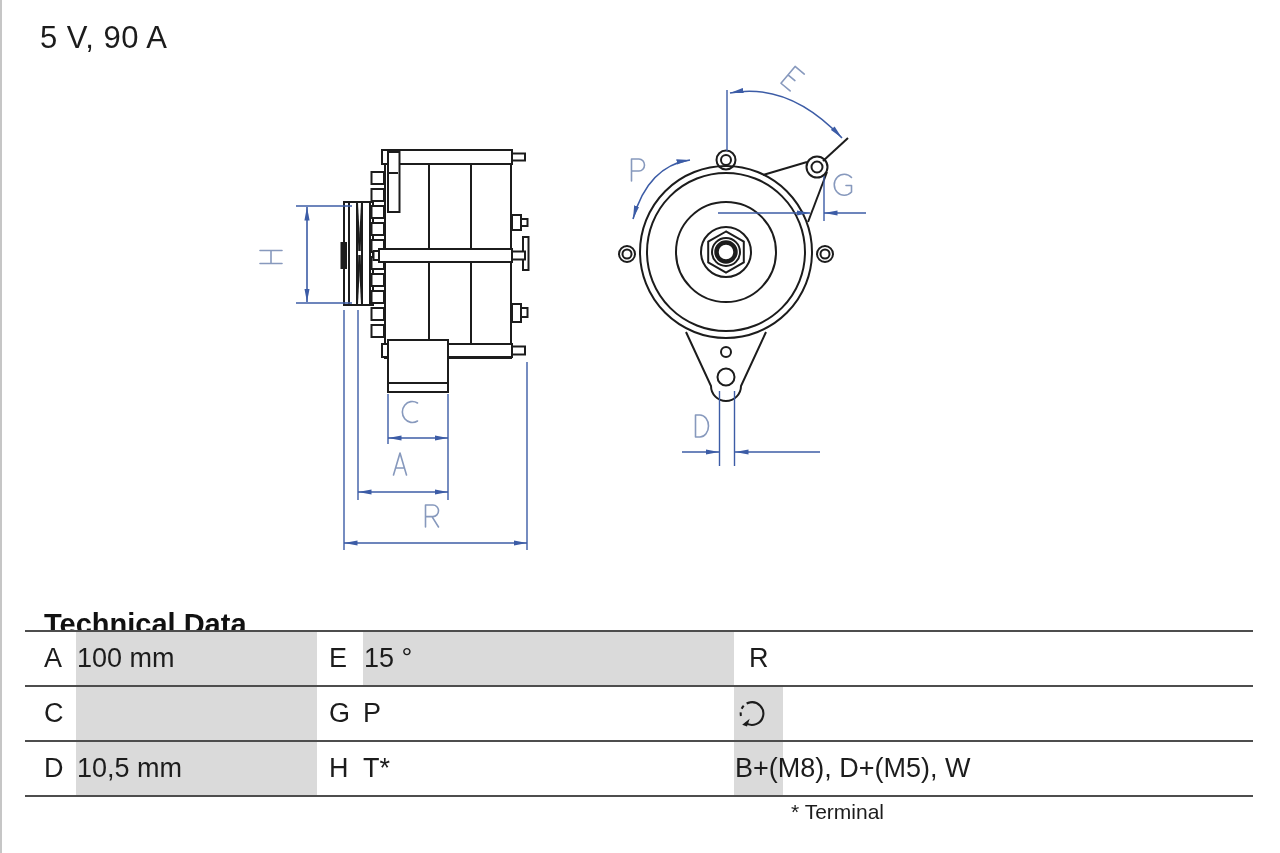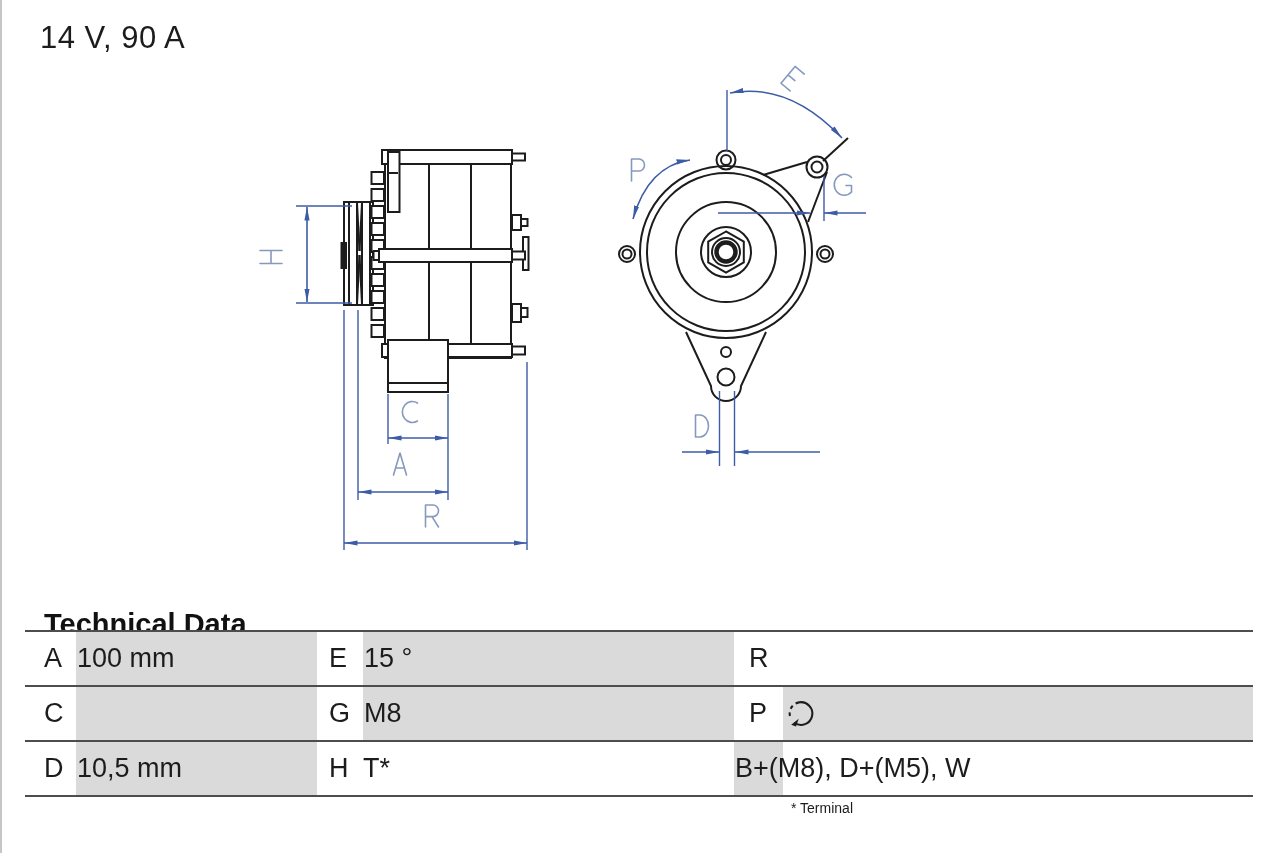--- a/index.html
+++ b/index.html
@@ -19,28 +19,28 @@
     display:grid;grid-template-columns:51px 241px 46px 371px 49px 470px;
     height:55px;border-top:2px solid #4d4d4d;box-sizing:border-box;
   }
   .tcell{display:flex;align-items:center;box-sizing:border-box;white-space:nowrap;}
   .tcell.val{background:#dadada;padding-left:1px;}
   .tcell.lbl{background:#ffffff;}
   .trow > .lbl:nth-child(1){padding-left:19px;}
   .trow > .lbl:nth-child(3){padding-left:12px;}
   .trow > .lbl:nth-child(5){padding-left:15px;}
   .rot-icon{margin-left:1px;display:block;}
-  .footnote{position:absolute;left:791px;top:800px;font-size:14px;color:#1c1c1c;}
+  .footnote{position:absolute;left:791px;top:800px;font-size:21px;color:#1c1c1c;}
 </style>
 </head>
 <body>
 
 <div class="left-edge"></div>
 
-<div class="title">14 V, 90 A</div>
+<div class="title">5 V, 90 A</div>
 
 <svg class="drawing-svg" viewBox="0 0 1280 853" xmlns="http://www.w3.org/2000/svg">
   <defs>
     <marker id="dim-arrow" viewBox="0 -3 14 6" refX="13.5" refY="0" markerWidth="14" markerHeight="6" orient="auto-start-reverse" markerUnits="userSpaceOnUse">
       <path d="M13.5,0 L0,2.6 L0,-2.6 Z" fill="#3c5ca6"></path>
     </marker>
   </defs>
 
   <g stroke="#1c1c1c" stroke-width="2" fill="none">
 
@@ -205,21 +205,20 @@
     <div class="tcell lbl">A</div>
     <div class="tcell val">100 mm</div>
     <div class="tcell lbl">E</div>
     <div class="tcell val">15 °</div>
     <div class="tcell lbl">R</div>
   </div>
   <div class="trow">
     <div class="tcell lbl">C</div>
     <div class="tcell val"></div>
     <div class="tcell lbl">G</div>
-    <div class="tcell val">M8</div>
     <div class="tcell lbl">P</div>
     <div class="tcell val">
       <span></span>
       <svg class="rot-icon" width="34" height="33" viewBox="0 0 32 32" xmlns="http://www.w3.org/2000/svg">
         <path d="M13.1,5.2 A11,11 0 1 1 8.7,25" fill="none" stroke="#1c1c1c" stroke-width="2"></path>
         <path d="M13.1,5.2 A11,11 0 0 0 4.7,19.8" fill="none" stroke="#1c1c1c" stroke-width="2" stroke-dasharray="3.5,3.5"></path>
         <polygon points="5.5,27 12.8,21 10.2,28.6" fill="#1c1c1c"></polygon>
       </svg>
     </div>
   </div>

